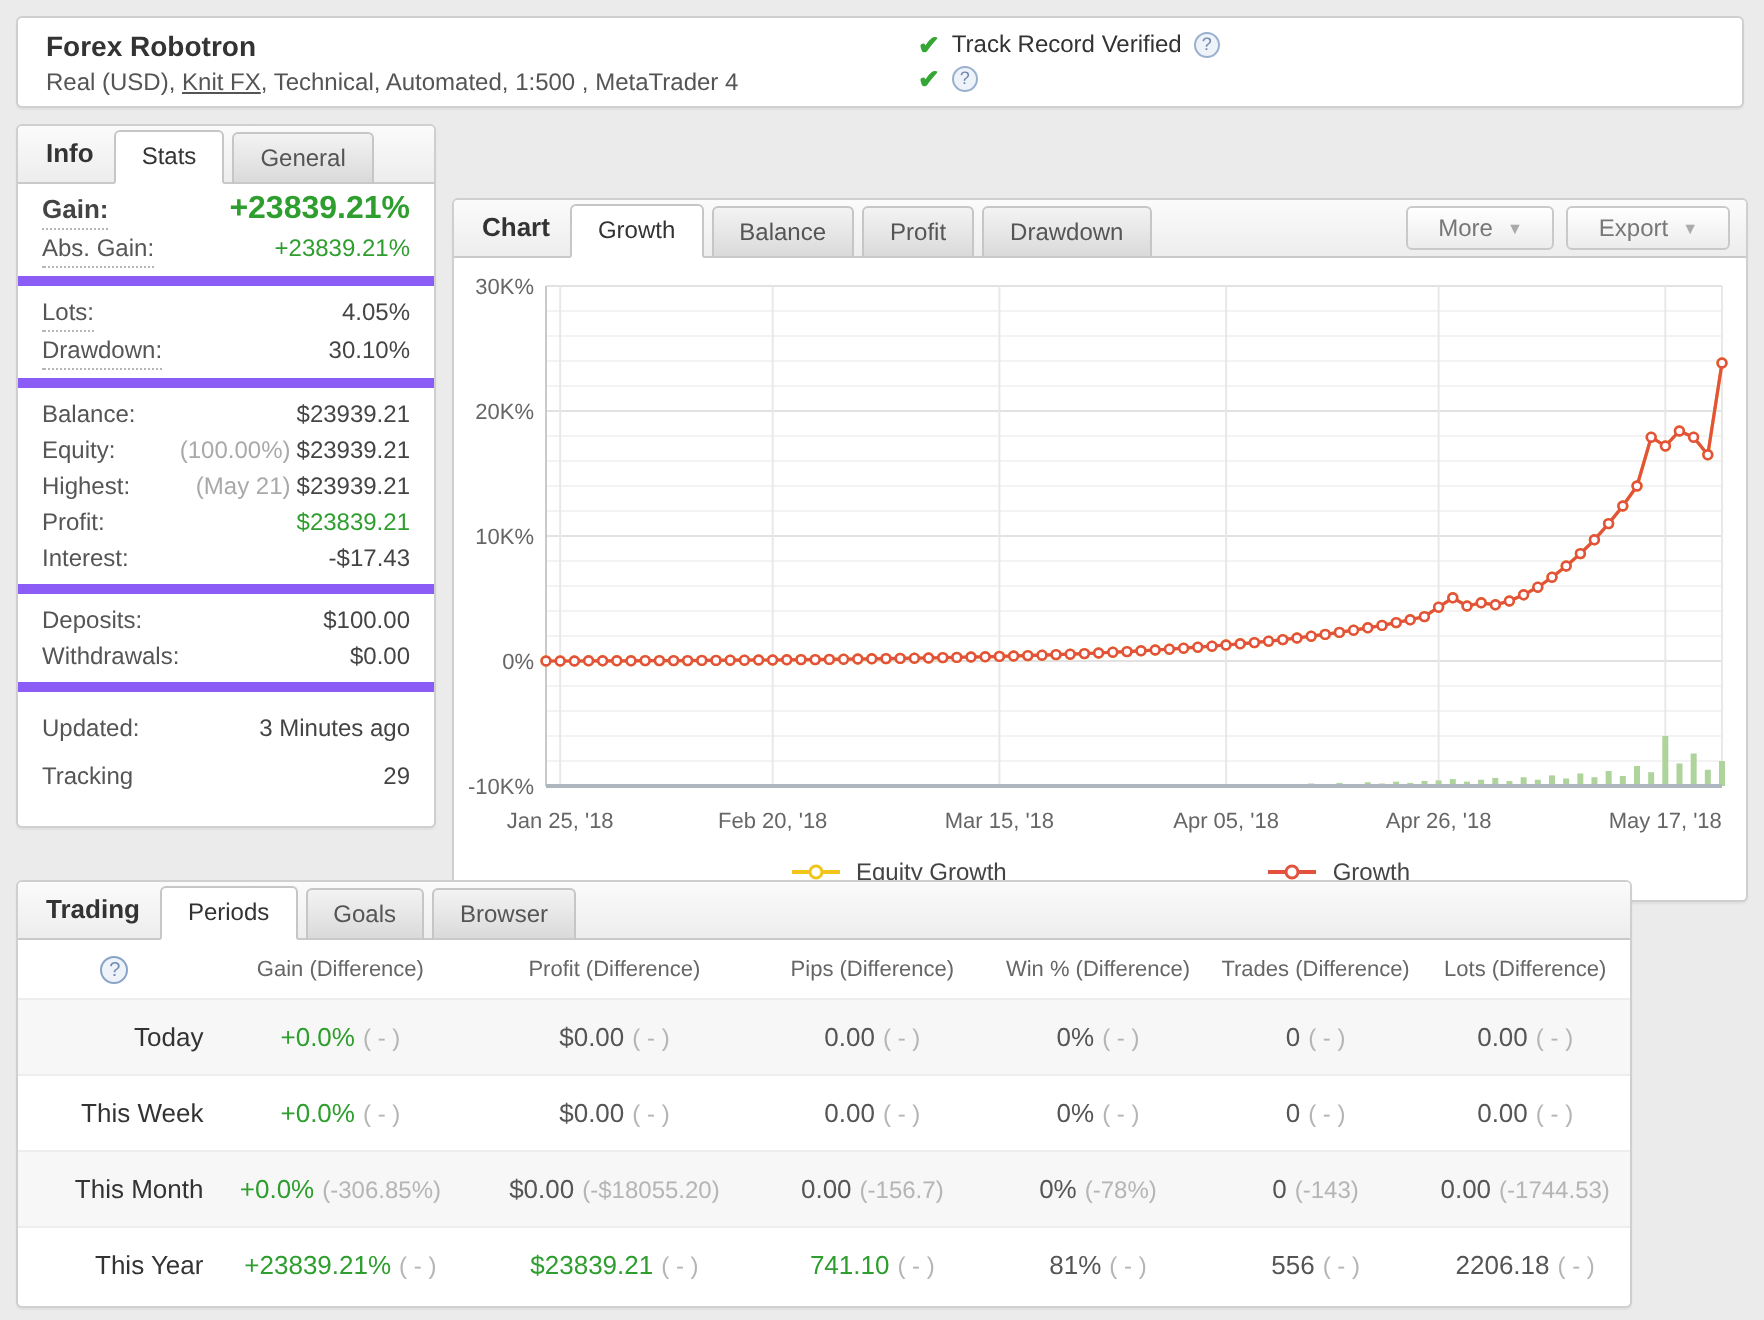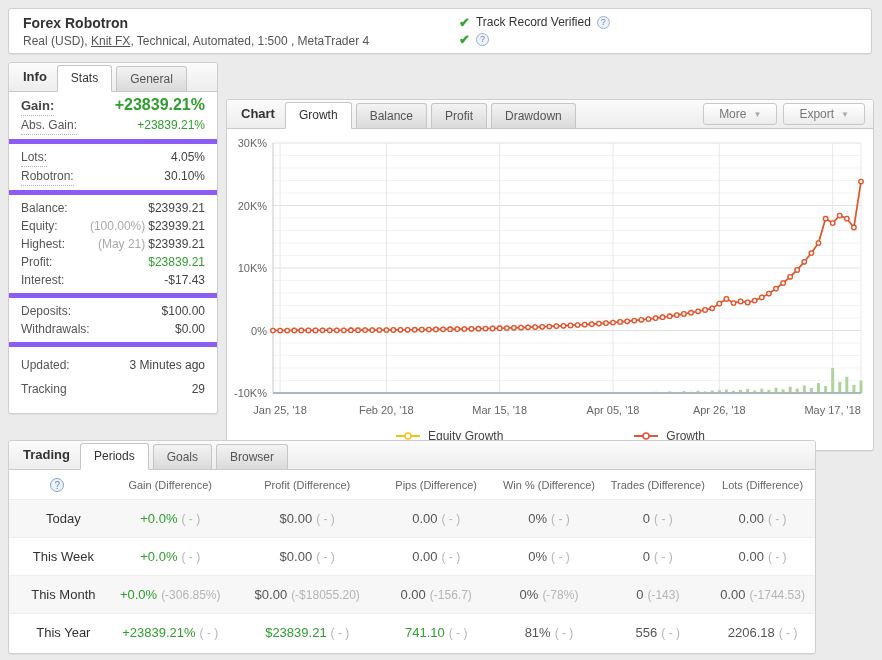--- a/index.html
+++ b/index.html
@@ -79,21 +79,21 @@
   #growth-svg { display: block; }
   .legend { display: flex; justify-content: center; gap: 130px; align-items: center; height: 26px; }
   .legend-item { display: flex; align-items: center; gap: 7px; font-size: 12px; color: #444; cursor: pointer; }
   
   #trading-card { left: 8px; top: 440px; width: 808px; height: 214px; }
   .trading-table { width: 100%; border-collapse: collapse; font-size: 13px; }
   .trading-table th {
     font-size: 11px; color: #666; font-weight: normal; padding: 8px 4px 7px; text-align: center;
   }
   .trading-table td { padding: 11px 4px; text-align: center; border-top: 1px solid #ededed; color: #555; }
-  .trading-table td.row-label { text-align: center; padding-left: 16px; color: #333; }
+  .trading-table td.row-label { text-align: right; padding-left: 16px; color: #333; }
   .trading-table tr.shaded { background: #f7f7f7; }
   .diff { color: #b5b5b5; margin-left: 4px; font-size: 12px; }
   .q-badge {
     width: 14px; height: 14px; border-radius: 50%; display: inline-block;
     background: #eef2f9; border: 1px solid #8aa3c6; color: #6f8cb4;
     font-size: 10px; line-height: 13px; text-align: center; cursor: pointer;
   }
 </style>
 </head>
 <body>
@@ -132,21 +132,21 @@
           <span class="info-label  dotted">Abs. Gain:</span>
           <span class="info-value green">+23839.21%</span>
         </div>
       </div>
       <div class="info-group">
         <div class="info-row">
           <span class="info-label  dotted">Lots:</span>
           <span class="info-value ">4.05%</span>
         </div>
         <div class="info-row">
-          <span class="info-label  dotted">Robotron:</span>
+          <span class="info-label  dotted">Drawdown:</span>
           <span class="info-value ">30.10%</span>
         </div>
       </div>
       <div class="info-group">
         <div class="info-row">
           <span class="info-label ">Balance:</span>
           <span class="info-value ">$23939.21</span>
         </div>
         <div class="info-row">
           <span class="info-label ">Equity:</span>

